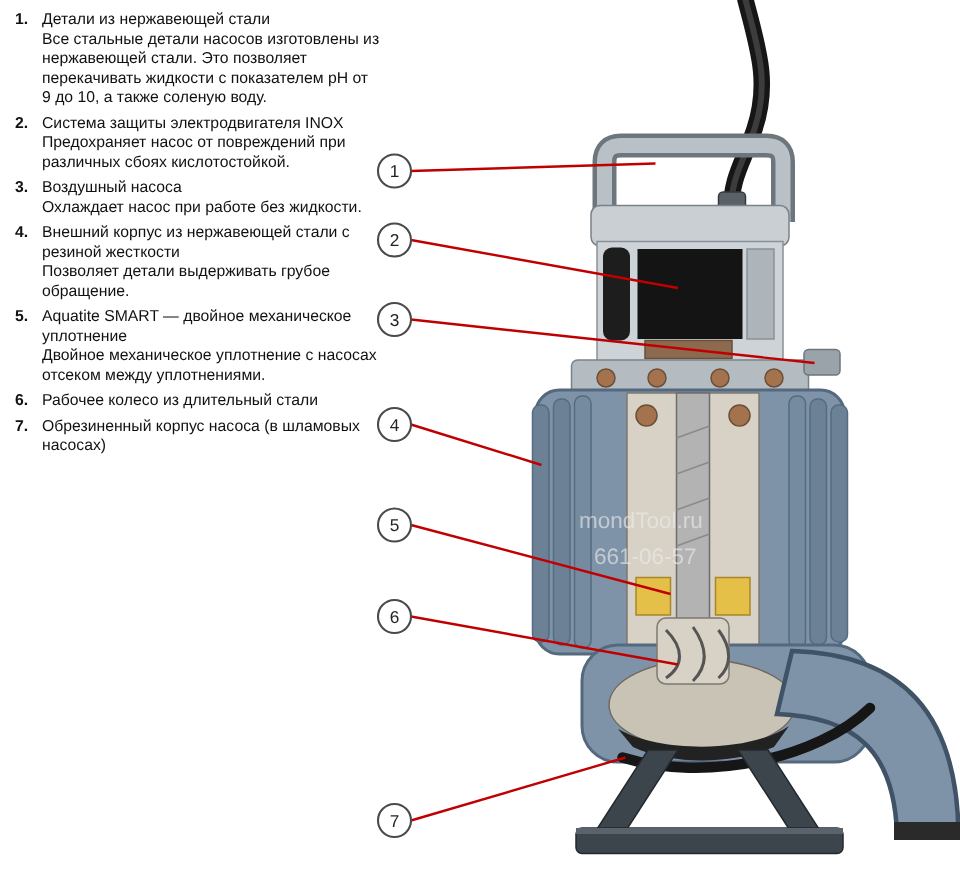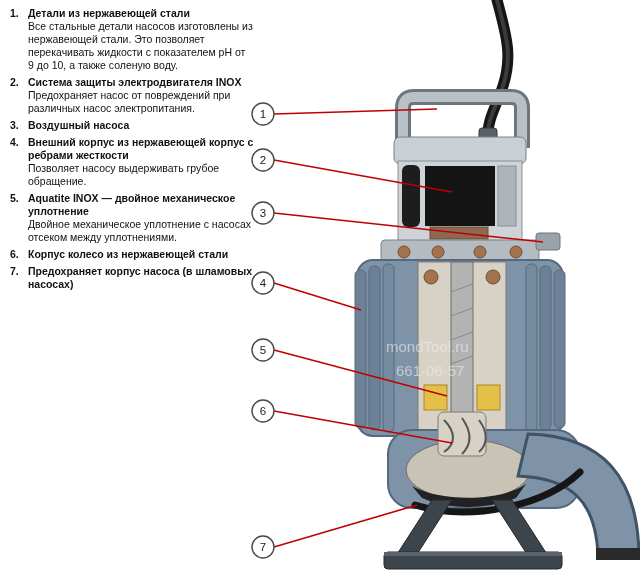--- a/index.html
+++ b/index.html
@@ -14,21 +14,21 @@
   .text-col{
     position:absolute;
     left:10px;top:7px;
     width:244px;
     font-size:10.5px;
     line-height:13px;
   }
   .item{display:flex;gap:5px;margin-bottom:4px;}
   .num{flex:0 0 13px;font-weight:bold;}
   .txt{flex:1;}
-  .title{font-weight:bold;}
+  .title{font-weight:normal;}
   .body{font-weight:normal;}
   svg.overlay{position:absolute;left:0;top:0;}
   .callout-num{font-size:11.5px;fill:#222;font-family:"Liberation Sans",sans-serif;}
   .wm{font-size:15px;fill:rgba(235,235,235,0.62);font-family:"Liberation Sans",sans-serif;}
 </style>
 </head>
 <body>
 
 <div class="page">
 
@@ -39,58 +39,59 @@
       <div class="txt">
         <div class="title">Детали из нержавеющей стали</div>
         <div class="body">Все стальные детали насосов изготовлены из нержавеющей стали. Это позволяет перекачивать жидкости с показателем pH от 9 до 10, а также соленую воду.</div>
       </div>
     </div>
 
     <div class="item">
       <div class="num">2.</div>
       <div class="txt">
         <div class="title">Система защиты электродвигателя INOX</div>
-        <div class="body">Предохраняет насос от повреждений при различных насос электропитания.</div>
+        <div class="body">Предохраняет насос от повреждений при различных сбоях кислотостойкой.</div>
       </div>
     </div>
 
     <div class="item">
       <div class="num">3.</div>
       <div class="txt">
         <div class="title">Воздушный насоса</div>
+        <div class="body">Охлаждает насос при работе без жидкости.</div>
       </div>
     </div>
 
     <div class="item">
       <div class="num">4.</div>
       <div class="txt">
-        <div class="title">Внешний корпус из нержавеющей корпус с ребрами жесткости</div>
-        <div class="body">Позволяет насосу выдерживать грубое обращение.</div>
+        <div class="title">Внешний корпус из нержавеющей стали с резиной жесткости</div>
+        <div class="body">Позволяет детали выдерживать грубое обращение.</div>
       </div>
     </div>
 
     <div class="item">
       <div class="num">5.</div>
       <div class="txt">
-        <div class="title">Aquatite INOX — двойное механическое уплотнение</div>
+        <div class="title">Aquatite SMART — двойное механическое уплотнение</div>
         <div class="body">Двойное механическое уплотнение с насосах отсеком между уплотнениями.</div>
       </div>
     </div>
 
     <div class="item">
       <div class="num">6.</div>
       <div class="txt">
-        <div class="title">Корпус колесо из нержавеющей стали</div>
+        <div class="title">Рабочее колесо из длительный стали</div>
       </div>
     </div>
 
     <div class="item">
       <div class="num">7.</div>
       <div class="txt">
-        <div class="title">Предохраняет корпус насоса (в шламовых насосах)</div>
+        <div class="title">Обрезиненный корпус насоса (в шламовых насосах)</div>
       </div>
     </div>
 
   </div>
 
   <svg class="overlay" width="640" height="584" viewBox="0 0 640 584">
 
     <g>
       <path d="M 497 0 C 506 34, 513 56, 503 86 C 495 110, 488 116, 487 142" fill="none" stroke="#161616" stroke-width="11" stroke-linecap="round"></path>
       <path d="M 497 0 C 506 34, 513 56, 503 86 C 495 110, 488 116, 487 142" fill="none" stroke="#3c3c3c" stroke-width="4" stroke-linecap="round"></path>

